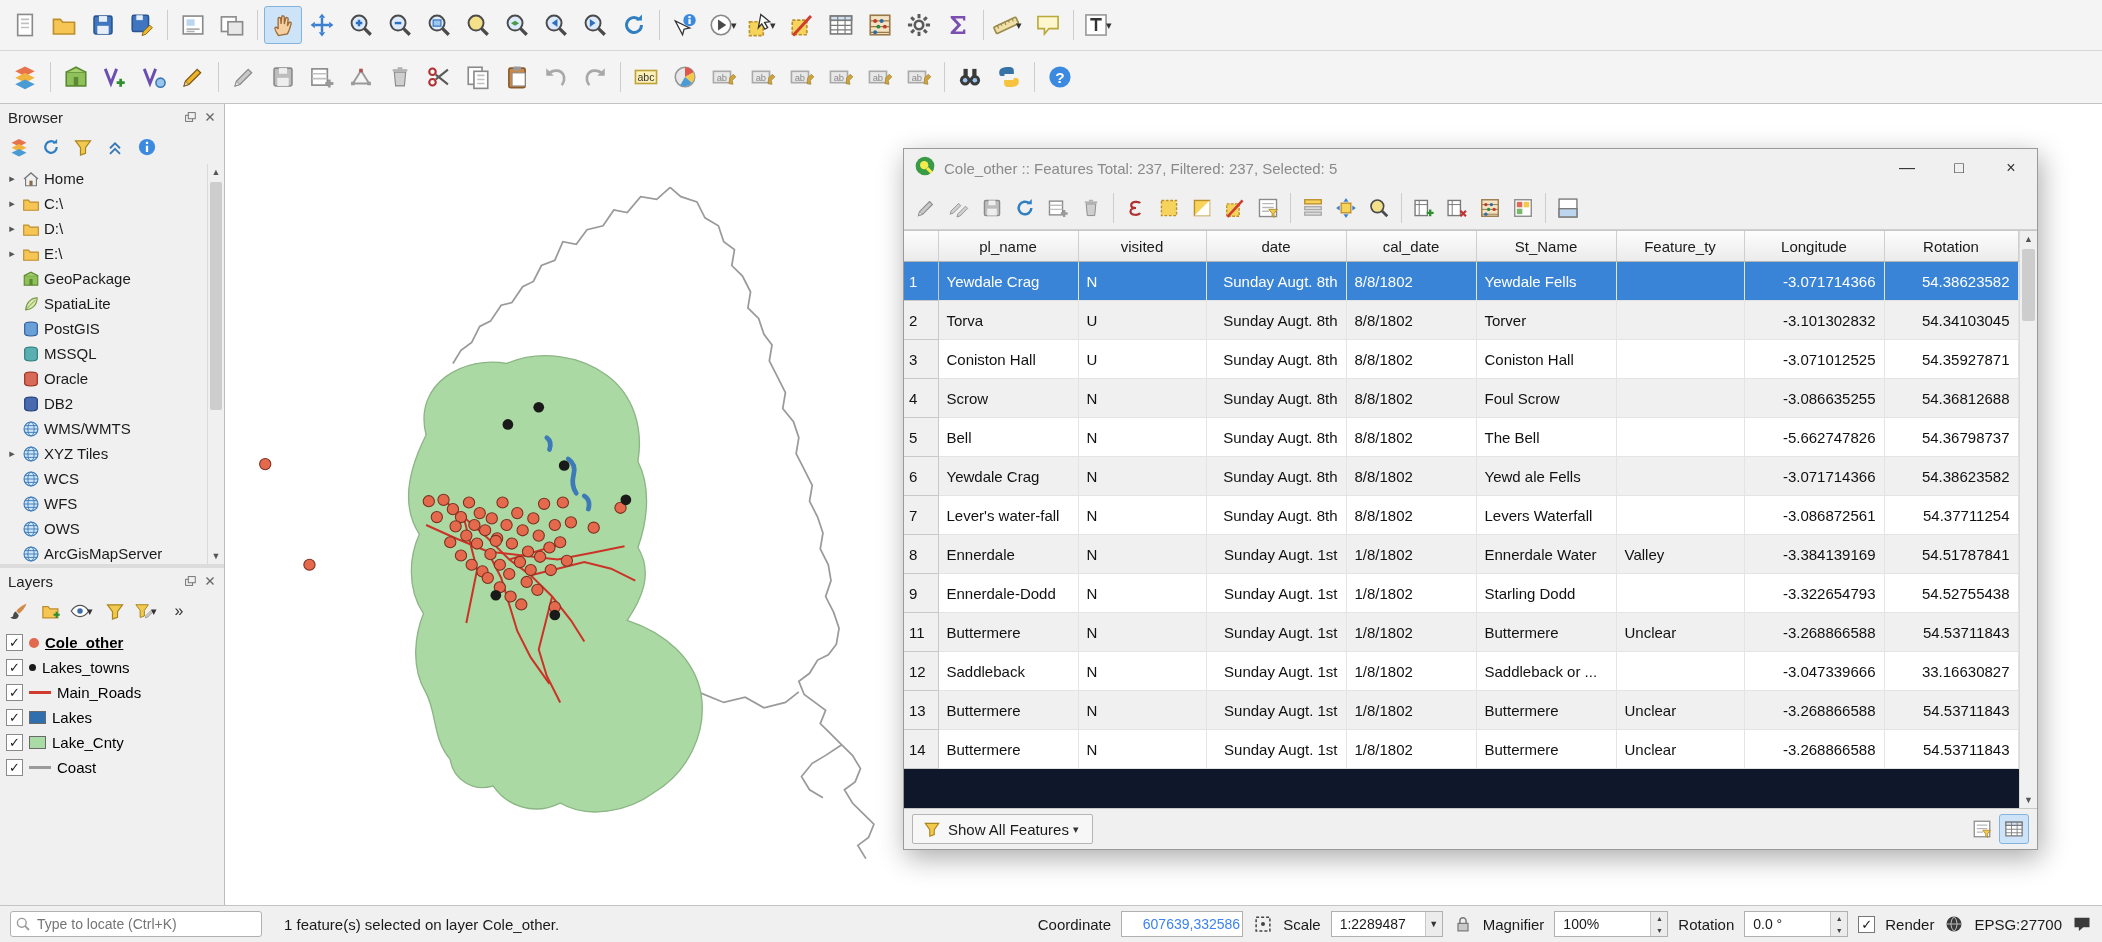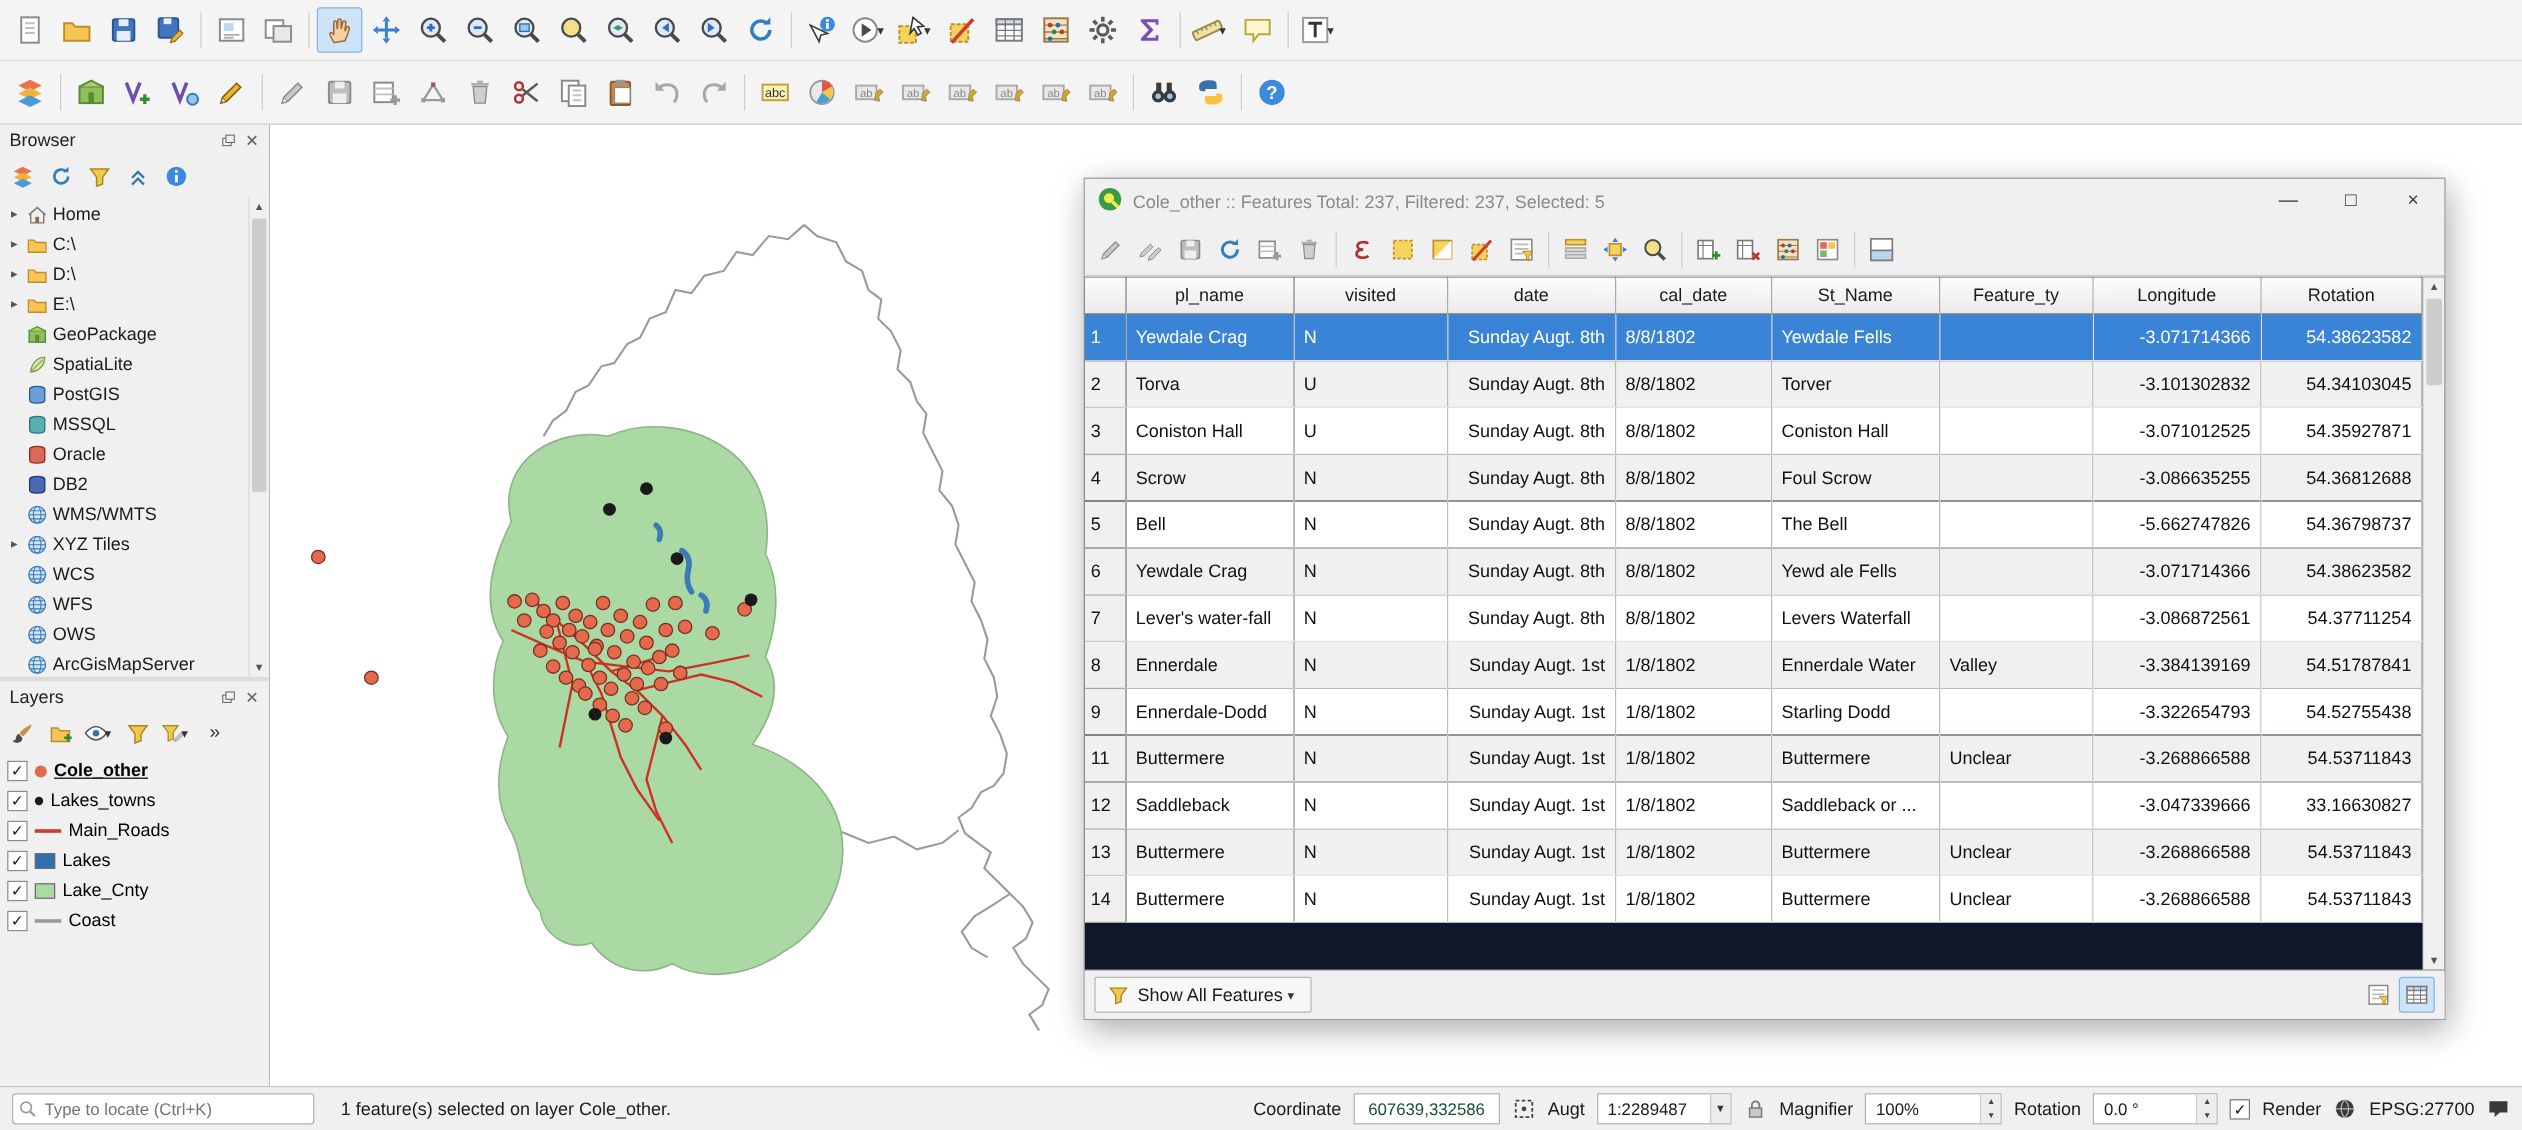--- a/index.html
+++ b/index.html
@@ -81,21 +81,21 @@
   .wfoot .tbtn{width:28px;height:28px}
   .wfoot .tbtn svg{width:20px;height:20px}
   .wfoot .tbtn.pressed{background:#cde3f7;border-color:#84b3de}
 
   
   #statusbar{height:36px;flex:none;display:flex;align-items:center;background:#f0f0f0;border-top:1px solid #c4c4c4;padding:0 10px;font-size:15px;color:#1a1a1a;gap:10px}
   .locate{position:relative;width:252px;height:26px;flex:none}
   .locate input{width:100%;height:100%;box-sizing:border-box;border:1px solid #b0b0b0;border-radius:3px;padding:0 17px 0 26px;font-size:14px;color:#333;background:#fff;font-family:inherit}
   .locate svg{position:absolute;left:5px;top:5px;width:16px;height:16px;opacity:.65}
   #sb-message{margin-left:12px;white-space:nowrap}
-  input.sbval{height:26px;box-sizing:border-box;border:1px solid #b0b0b0;background:#fff;text-align:center;font-size:14px;font-family:inherit;color:#14532d}
+  input.sbval{height:26px;box-sizing:border-box;border:1px solid #b0b0b0;background:#fff;text-align:right;font-size:14px;font-family:inherit;color:#3b82f6}
   .combo{display:flex;height:26px;box-sizing:border-box;border:1px solid #b0b0b0;background:#fff}
   .combo .v{padding:0 8px;display:flex;align-items:center;font-size:14px}
   .combo .c{width:16px;background:#ececec;border-left:1px solid #c8c8c8;display:flex;align-items:center;justify-content:center;font-size:9px;color:#333}
   .spin{display:flex;height:26px;box-sizing:border-box;border:1px solid #b0b0b0;background:#fff}
   .spin .v{display:flex;align-items:center;padding:0 8px;font-size:14px;flex:1}
   .spin .arrows{width:16px;display:flex;flex-direction:column;border-left:1px solid #c8c8c8}
   .spin .arrows div{flex:1;display:flex;align-items:center;justify-content:center;font-size:7px;color:#444;background:#ececec}
   .sbicon{display:flex}
   .sbicon svg{width:20px;height:20px}
   .chk{width:15px;height:15px;border:1px solid #777;background:#fff;display:flex;align-items:center;justify-content:center;font-size:13px;color:#111;flex:none}
@@ -1024,21 +1024,21 @@
     <span id="sb-message">1 feature(s) selected on layer Cole_other.</span>
     <span class="flexsp"></span>
     <span class="sblabel">Coordinate</span>
     <input class="sbval" style="width: 122px;" value="607639,332586">
     <span class="sbicon">
         <svg viewBox="0 0 16 16">
           <rect x="2.5" y="2.5" width="11" height="11" fill="none" stroke="#444" stroke-width="1.2" stroke-dasharray="2.4 1.6"></rect>
           <circle cx="8" cy="8" r="1.6" fill="#444"></circle>
         </svg>
       </span>
-    <span class="sblabel">Augt</span>
+    <span class="sblabel">Scale</span>
     <span class="combo" style="width:112px">
       <span class="v" style="flex:1">1:2289487</span>
       <span class="c">▼</span>
     </span>
     <span class="sbicon">
         <svg viewBox="0 0 16 16">
           <rect x="4" y="7.5" width="8" height="6" fill="#c9c9c9" stroke="#7a7a7a"></rect>
           <path d="M5.5 7.5V5.5a2.5 2.5 0 0 1 5 0v2" fill="none" stroke="#7a7a7a" stroke-width="1.2"></path>
         </svg>
       </span>

